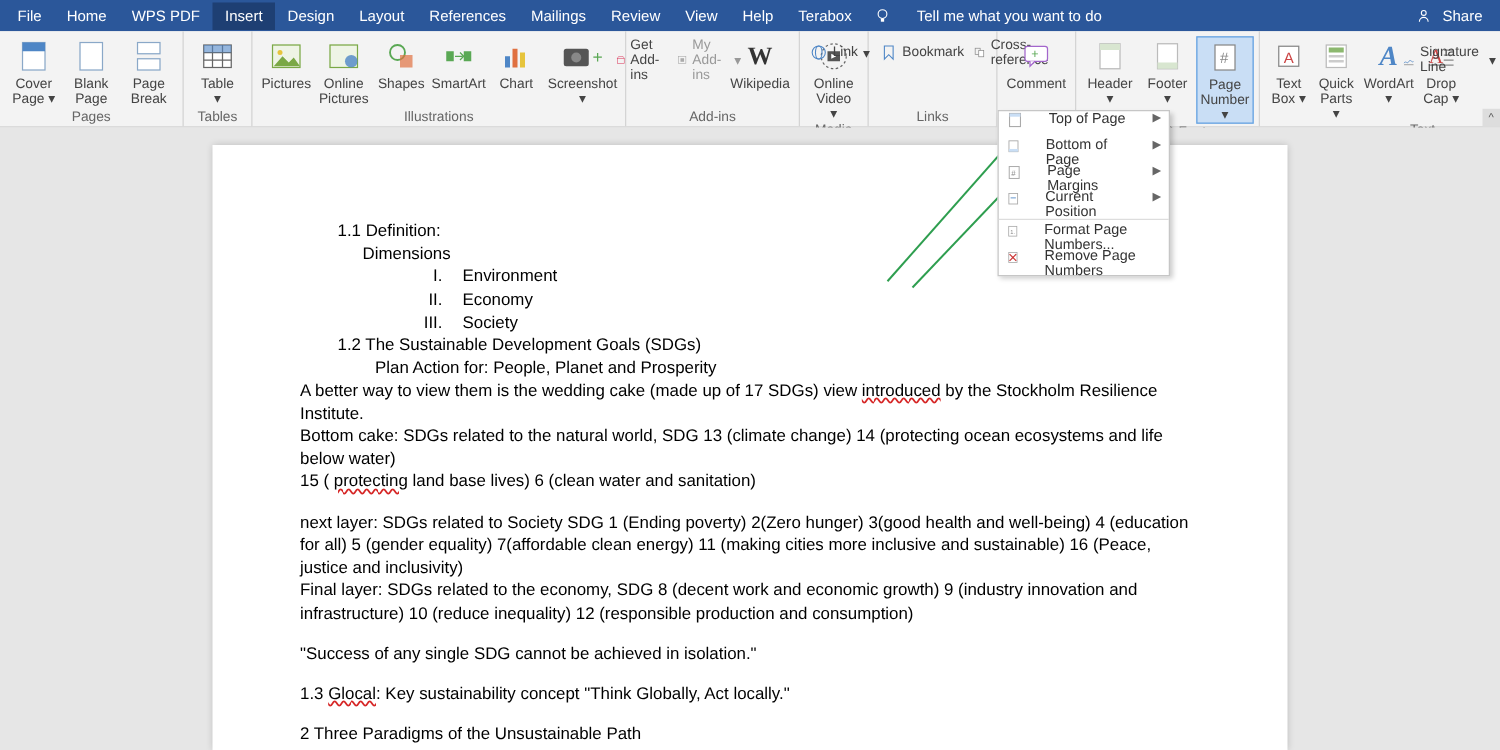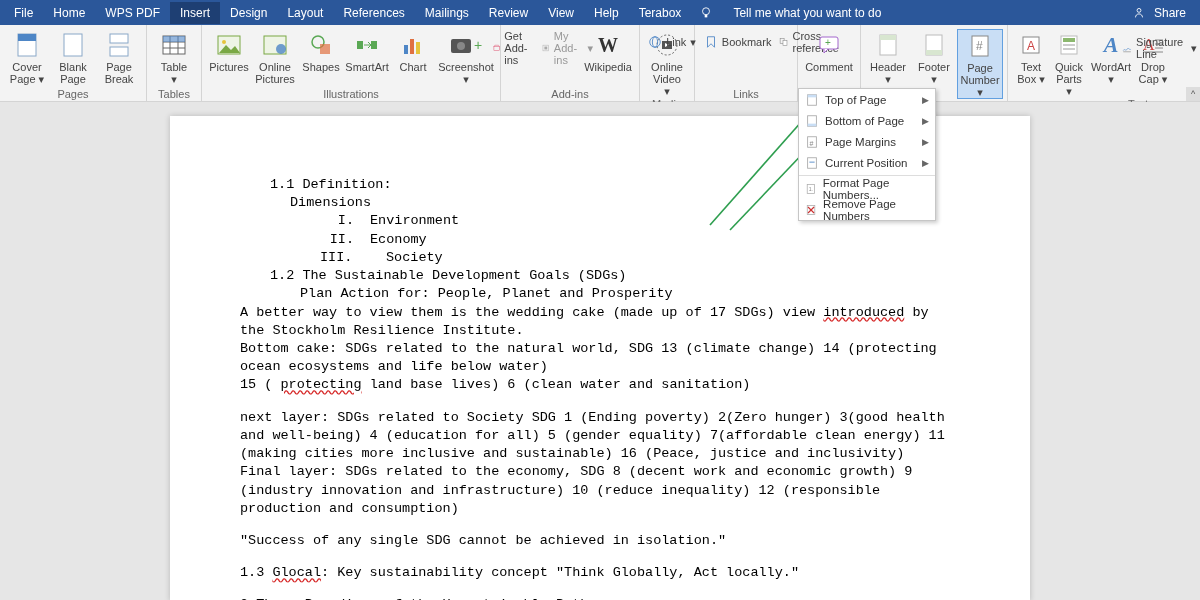--- a/index.html
+++ b/index.html
@@ -15,27 +15,27 @@
 .group .controls{flex:1;display:flex;align-items:flex-start;padding-top:4px}
 .group .label{text-align:center;color:#666;font-size:11px;padding:1px 0}
 .bigbtn{display:flex;flex-direction:column;align-items:center;justify-content:flex-start;width:42px;padding:2px 2px 0;cursor:pointer;text-align:center;line-height:12px}
 .bigbtn.active{background:#c9def5;border:1px solid #62a0e0;width:40px}
 .bigbtn .ic{height:28px;display:flex;align-items:center;justify-content:center}
 .bigbtn .cap{font-size:11px;color:#444;margin-top:2px}
 .smallrow{display:flex;align-items:center;gap:4px;padding:1px 4px;cursor:pointer;font-size:11px;color:#444}
 .smallrow svg{width:14px;height:14px}
 .vstack{display:flex;justify-content:center}
 .docarea{height:499px;background:#e6e6e6;display:flex;justify-content:center;overflow:hidden;position:relative}
-.page{background:#fff;width:720px;margin-top:14px;box-shadow:0 0 6px rgba(0,0,0,.2);padding:60px 70px;font-family:Liberation Mono, monospace;font-size:13.5px;color:#000;line-height:1.35}
+.page{background:#fff;width:720px;margin-top:14px;box-shadow:0 0 6px rgba(0,0,0,.2);padding:60px 70px;font-family:Liberation Sans, sans-serif;font-size:13.5px;color:#000;line-height:1.35}
 .page .indent1{margin-left:30px}
 .page .roman{margin-left:80px}
 .page .body{margin-left:0}
 .redline{text-decoration:underline;text-decoration-color:#d62626;text-decoration-style:wavy}
 .menu{position:absolute;top:88px;left:798px;width:136px;background:#fff;border:1px solid #c6c6c6;box-shadow:2px 2px 4px rgba(0,0,0,.2);z-index:50}
-.menu .mi{display:flex;align-items:center;height:21px;padding:0 6px;gap:6px;cursor:pointer;font-size:11.5px;color:#333}
+.menu .mi{display:flex;align-items:flex-start;height:21px;padding:0 6px;gap:20px;cursor:pointer;font-size:11.5px;color:#333}
 .menu .sep{border-top:1px solid #ddd;margin:2px 0}
 .menu .arrow{margin-left:auto;font-size:9px;color:#666}
 .menu svg{width:14px;height:14px}
 .arrowline{position:absolute;z-index:40;pointer-events:none}
 .scrollbtn{position:absolute;right:0;bottom:0;width:14px;height:14px;background:#ddd;display:flex;align-items:center;justify-content:center;font-size:9px;color:#555}
 </style>
 </head>
 <body>
 
 <div class="menubar">
@@ -424,21 +424,21 @@
   <line x1="10" y1="130" x2="118" y2="8" stroke="#2e9e4f" stroke-width="1.6" marker-end="url(#ah)"></line>
   <line x1="30" y1="135" x2="130" y2="30" stroke="#2e9e4f" stroke-width="1.6" marker-end="url(#ah)"></line>
 </svg>
 
 <div class="docarea">
   <div class="page">
     <div class="indent1">1.1 Definition:</div>
     <div class="indent1" style="margin-left:50px">Dimensions</div>
     <div class="roman"><span style="display:inline-block;width:34px;text-align:right;margin-right:16px">I.</span><span>Environment</span></div>
     <div class="roman"><span style="display:inline-block;width:34px;text-align:right;margin-right:16px">II.</span><span>Economy</span></div>
-    <div class="roman"><span style="display:inline-block;width:34px;text-align:left;margin-right:32px">III.</span><span>Society</span></div>
+    <div class="roman"><span style="display:inline-block;width:34px;text-align:right;margin-right:16px">III.</span><span>Society</span></div>
     <div class="indent1">1.2 The Sustainable Development Goals (SDGs)</div>
     <div class="indent1" style="margin-left:60px">Plan Action for: People, Planet and Prosperity</div>
     <div class="body"><span>A better way to view them is the wedding cake (made up of 17 SDGs) view </span><span class="redline">introduced</span><span> by the Stockholm Resilience Institute.</span></div>
     <div class="body">Bottom cake: SDGs related to the natural world, SDG 13 (climate change) 14 (protecting ocean ecosystems and life below water)</div>
     <div class="body"><span>15 ( </span><span class="redline">protecting</span><span> land base lives) 6 (clean water and sanitation)</span></div>
     <div style="height:14px"></div>
     <div class="body">next layer: SDGs related to Society SDG 1 (Ending poverty) 2(Zero hunger) 3(good health and well-being) 4 (education for all) 5 (gender equality) 7(affordable clean energy) 11 (making cities more inclusive and sustainable) 16 (Peace, justice and inclusivity)</div>
     <div class="body">Final layer: SDGs related to the economy, SDG 8 (decent work and economic growth) 9 (industry innovation and infrastructure) 10 (reduce inequality) 12 (responsible production and consumption)</div>
     <div style="height:14px"></div>
     <div class="body">"Success of any single SDG cannot be achieved in isolation."</div>

